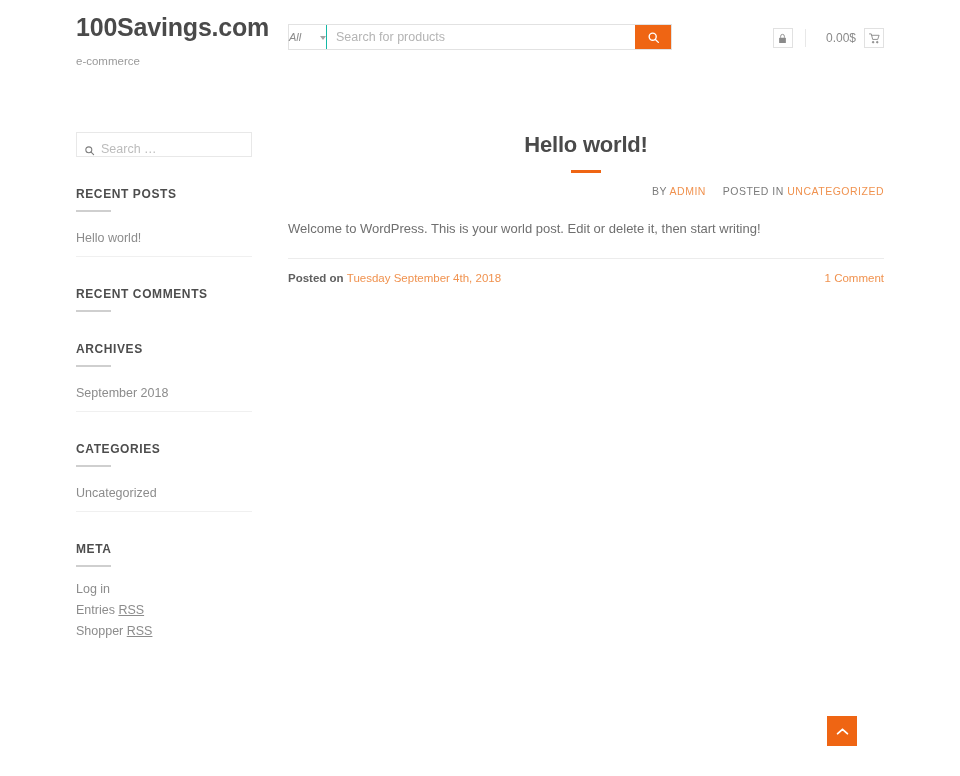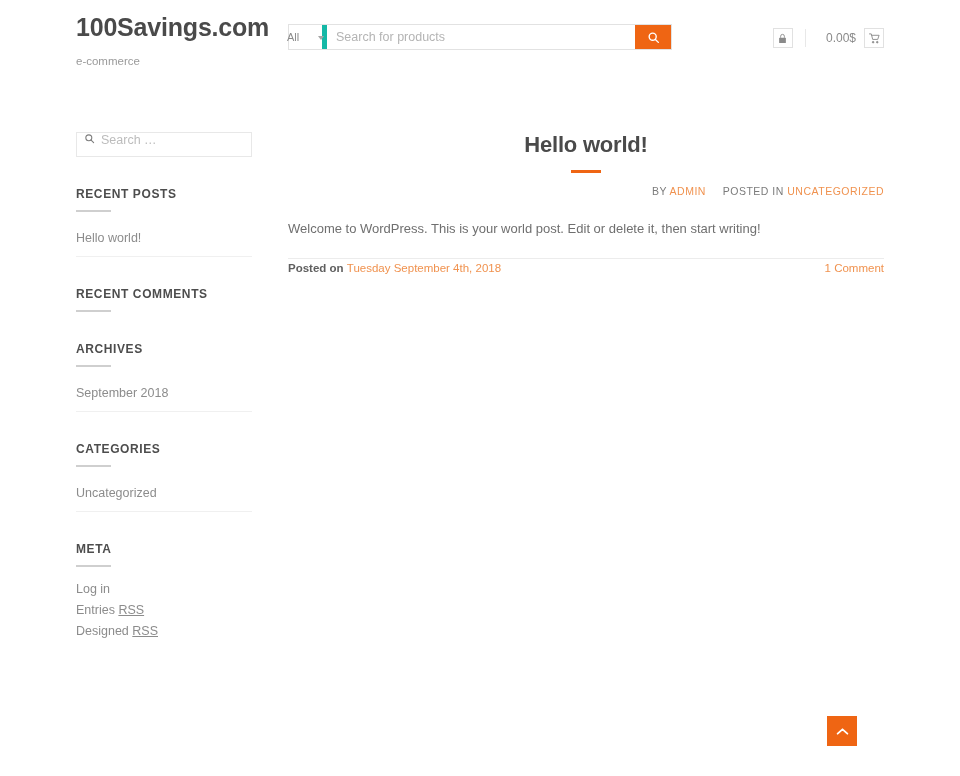--- a/index.html
+++ b/index.html
@@ -50,29 +50,30 @@
     left: 288px; top: 24px;
     width: 384px;
     height: 26px;
     display: flex;
     align-items: stretch;
     border: 1px solid #e2e2e2;
     background: #ffffff;
   }
   .ps-cat {
     width: 38px;
-    border-right: 5px solid #14b8a6;
+    border-right: 1px solid #14b8a6;
     display: flex;
     align-items: center;
     justify-content: center;
     gap: 19px;
     font-size: 11px;
     color: #8b8b8b;
     background: #ffffff;
     cursor: pointer;
+    font-style: italic;
   }
   .chev-d {
     width: 0; height: 0;
     border-left: 3px solid transparent;
     border-right: 3px solid transparent;
     border-top: 4px solid #a5a5a5;
     display: inline-block;
     margin-top: 1px;
   }
   .ps-input {
@@ -137,21 +138,21 @@
     left: 76px; top: 22px;
     width: 176px;
   }
   .sb-search {
     position: relative;
     width: 176px;
     height: 25px;
     border: 1px solid #e8e8e8;
     background: #fff;
     display: flex;
-    align-items: flex-start;
+    align-items: flex-end;
   }
   .sb-search-icon {
     width: 24px;
     display: flex;
     align-items: center;
     justify-content: center;
     flex: none;
   }
   .sb-search-input {
     flex: 1;
@@ -235,21 +236,21 @@
   .post-meta .gap { display: inline-block; width: 10px; }
   .post-body {
     margin-top: 21px;
     font-size: 13px;
     line-height: 21px;
     color: #6f6f6f;
   }
   .post-footer {
     margin-top: 19px;
     border-top: 1px solid #ececec;
-    padding-top: 3px;
+    padding-top: 13px;
     display: flex;
     justify-content: space-between;
     align-items: center;
     font-size: 11.5px;
   }
   .pf-left { color: #5f5f5f; font-weight: bold; }
   .pf-left .date {
     color: #f0924f;
     font-weight: normal;
     text-decoration: none;
@@ -383,21 +384,21 @@
         <div class="widget-title">META</div>
         <div class="widget-rule"></div>
         <ul class="widget-list meta-list">
           <li>
             <a href="#">Log in</a>
           </li>
           <li>
             <a href="#"><span>Entries </span><u>RSS</u></a>
           </li>
           <li>
-            <a href="#"><span>Designed </span><u>RSS</u></a>
+            <a href="#"><span>Shopper </span><u>RSS</u></a>
           </li>
         </ul>
       </div>
     </aside>
 
     <main class="main">
       <h1 class="post-title">Hello world!</h1>
       <div class="title-rule"></div>
 
       <div class="post-meta">

